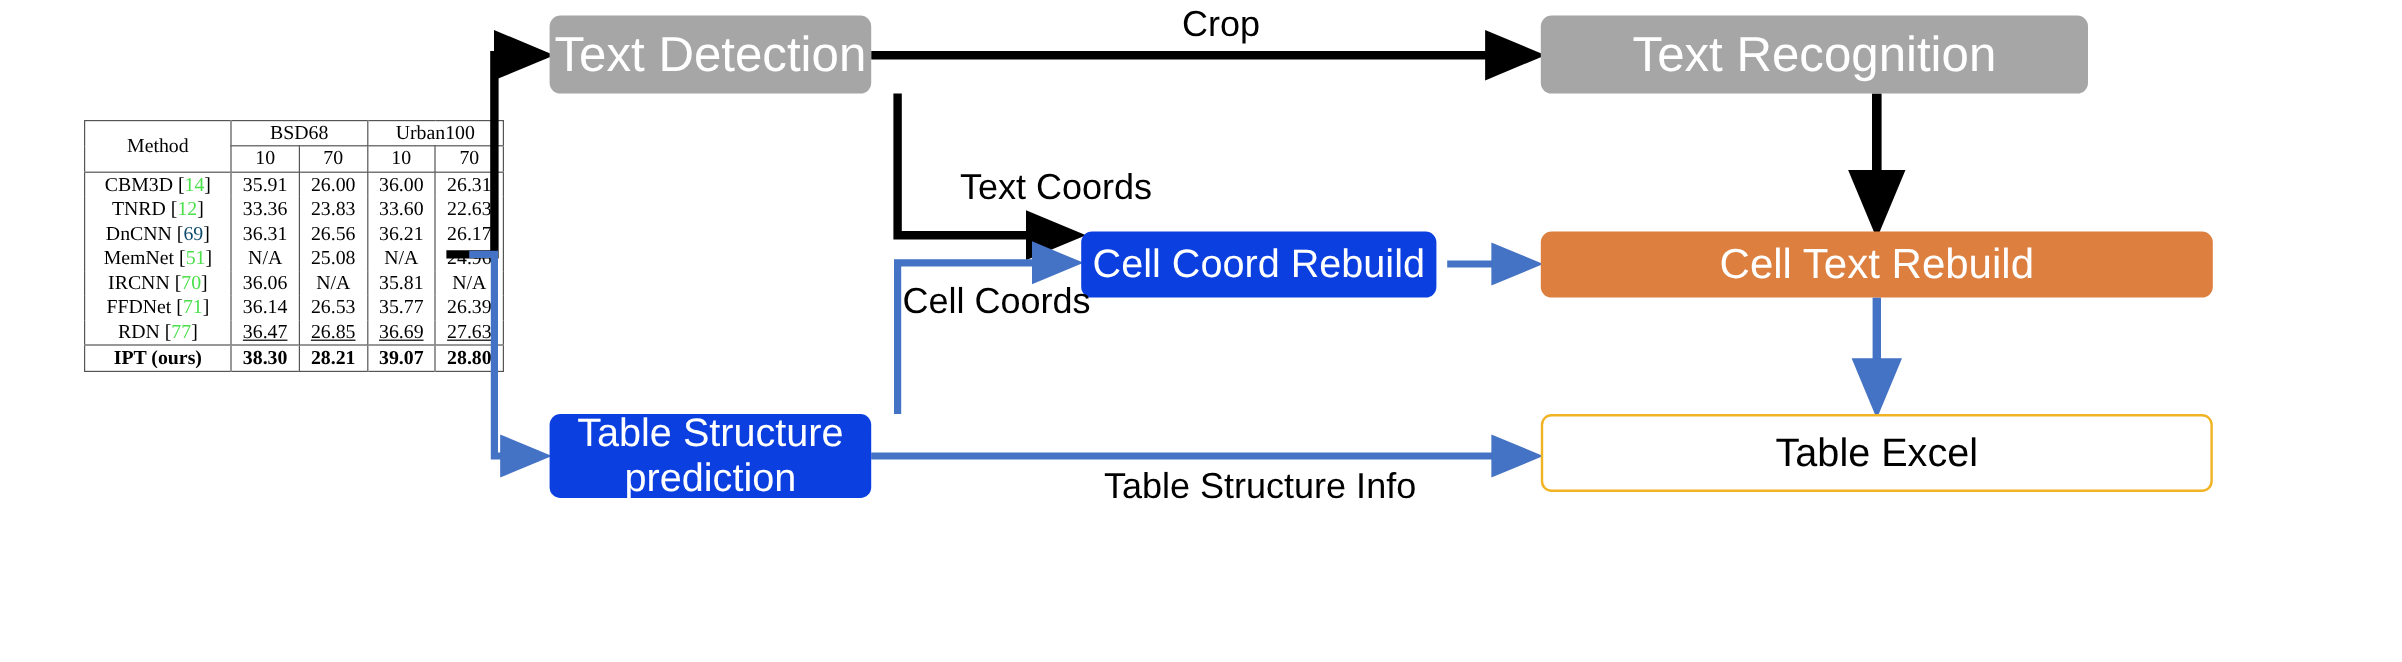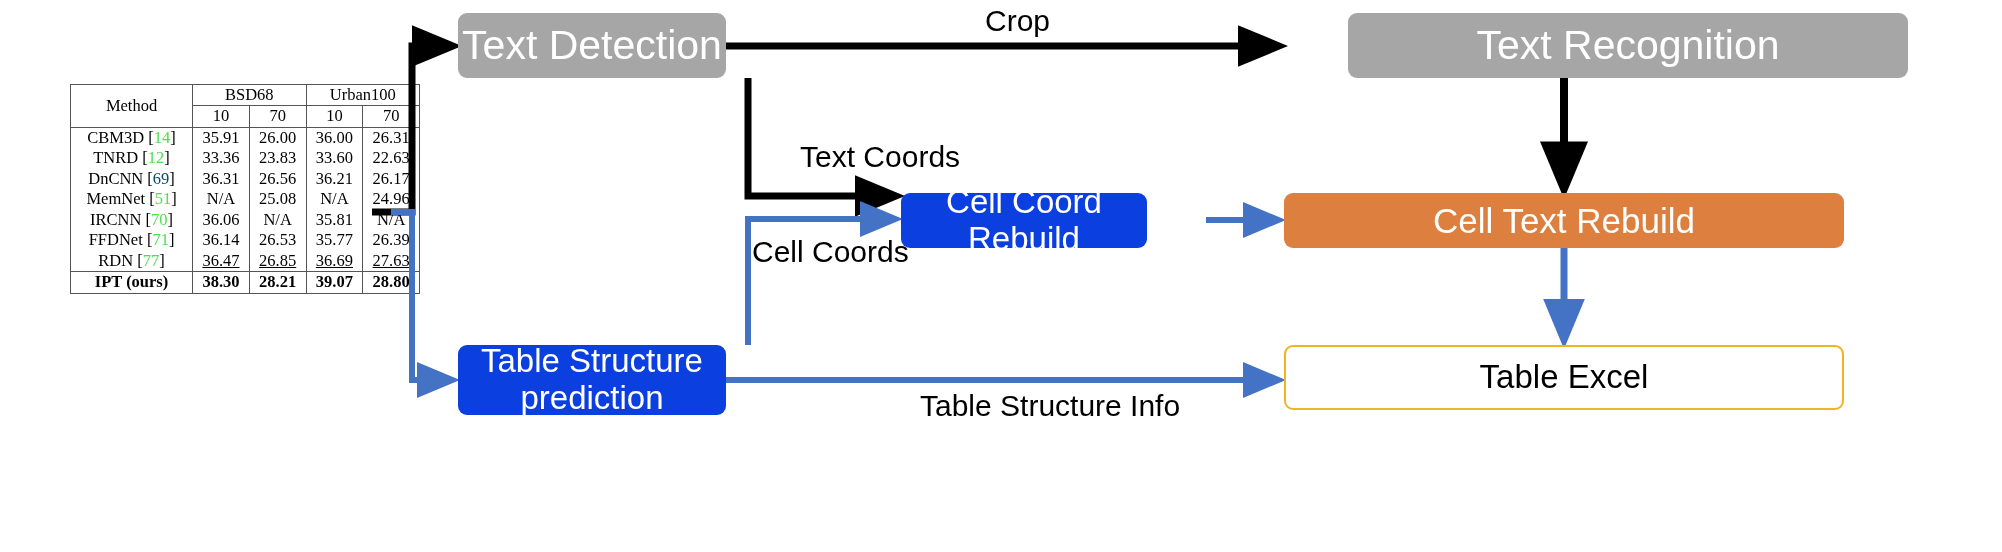--- a/index.html
+++ b/index.html
@@ -6,21 +6,21 @@
   body{
     width:2002px;height:552px;
     background:#ffffff;
     font-family:"Liberation Sans", sans-serif;
     overflow:hidden;
   }
   #root{position:relative;width:2002px;height:552px;}
 
   
   .tbl-wrap{
-    position:absolute;left:22px;top:84px;width:350px;padding-left:48px;
+    position:absolute;left:22px;top:100px;width:350px;padding-left:48px;
   }
   table.paper-tbl{
     border-collapse:collapse;
     width:350px;
     background:#fff;
     font-family:"Liberation Serif", serif;
     font-size:16.5px;
     color:#000;
   }
   table.paper-tbl td, table.paper-tbl th{
@@ -47,22 +47,22 @@
     line-height:1.12;
     z-index:6;
   }
   .node.gray{background:#A6A6A6;color:#ffffff;font-size:41px;}
   .node.blue{background:#0B3FE0;color:#ffffff;font-size:33px;}
   .node.orange{background:#DD7F3F;color:#ffffff;font-size:35px;}
   .node.excel{background:#ffffff;color:#000000;font-size:33px;
                border:2.4px solid #F0B323;}
 
   #node-text-detection{left:458px;top:13px;width:268px;height:65px;}
-  #node-text-recognition{left:1348px;top:13px;width:560px;height:65px;}
-  #node-cell-coord{left:901px;top:193px;width:246px;height:55px;}
+  #node-text-recognition{left:1284px;top:13px;width:456px;height:65px;}
+  #node-cell-coord{left:901px;top:193px;width:296px;height:55px;}
   #node-cell-text{left:1284px;top:193px;width:560px;height:55px;}
   #node-table-structure{left:458px;top:345px;width:268px;height:70px;
       flex-direction:column;}
   #node-table-excel{left:1284px;top:345px;width:560px;height:65px;}
 
   
   .edge-label{
     position:absolute;
     font-family:"Liberation Sans", sans-serif;
     font-size:30px;color:#000;

